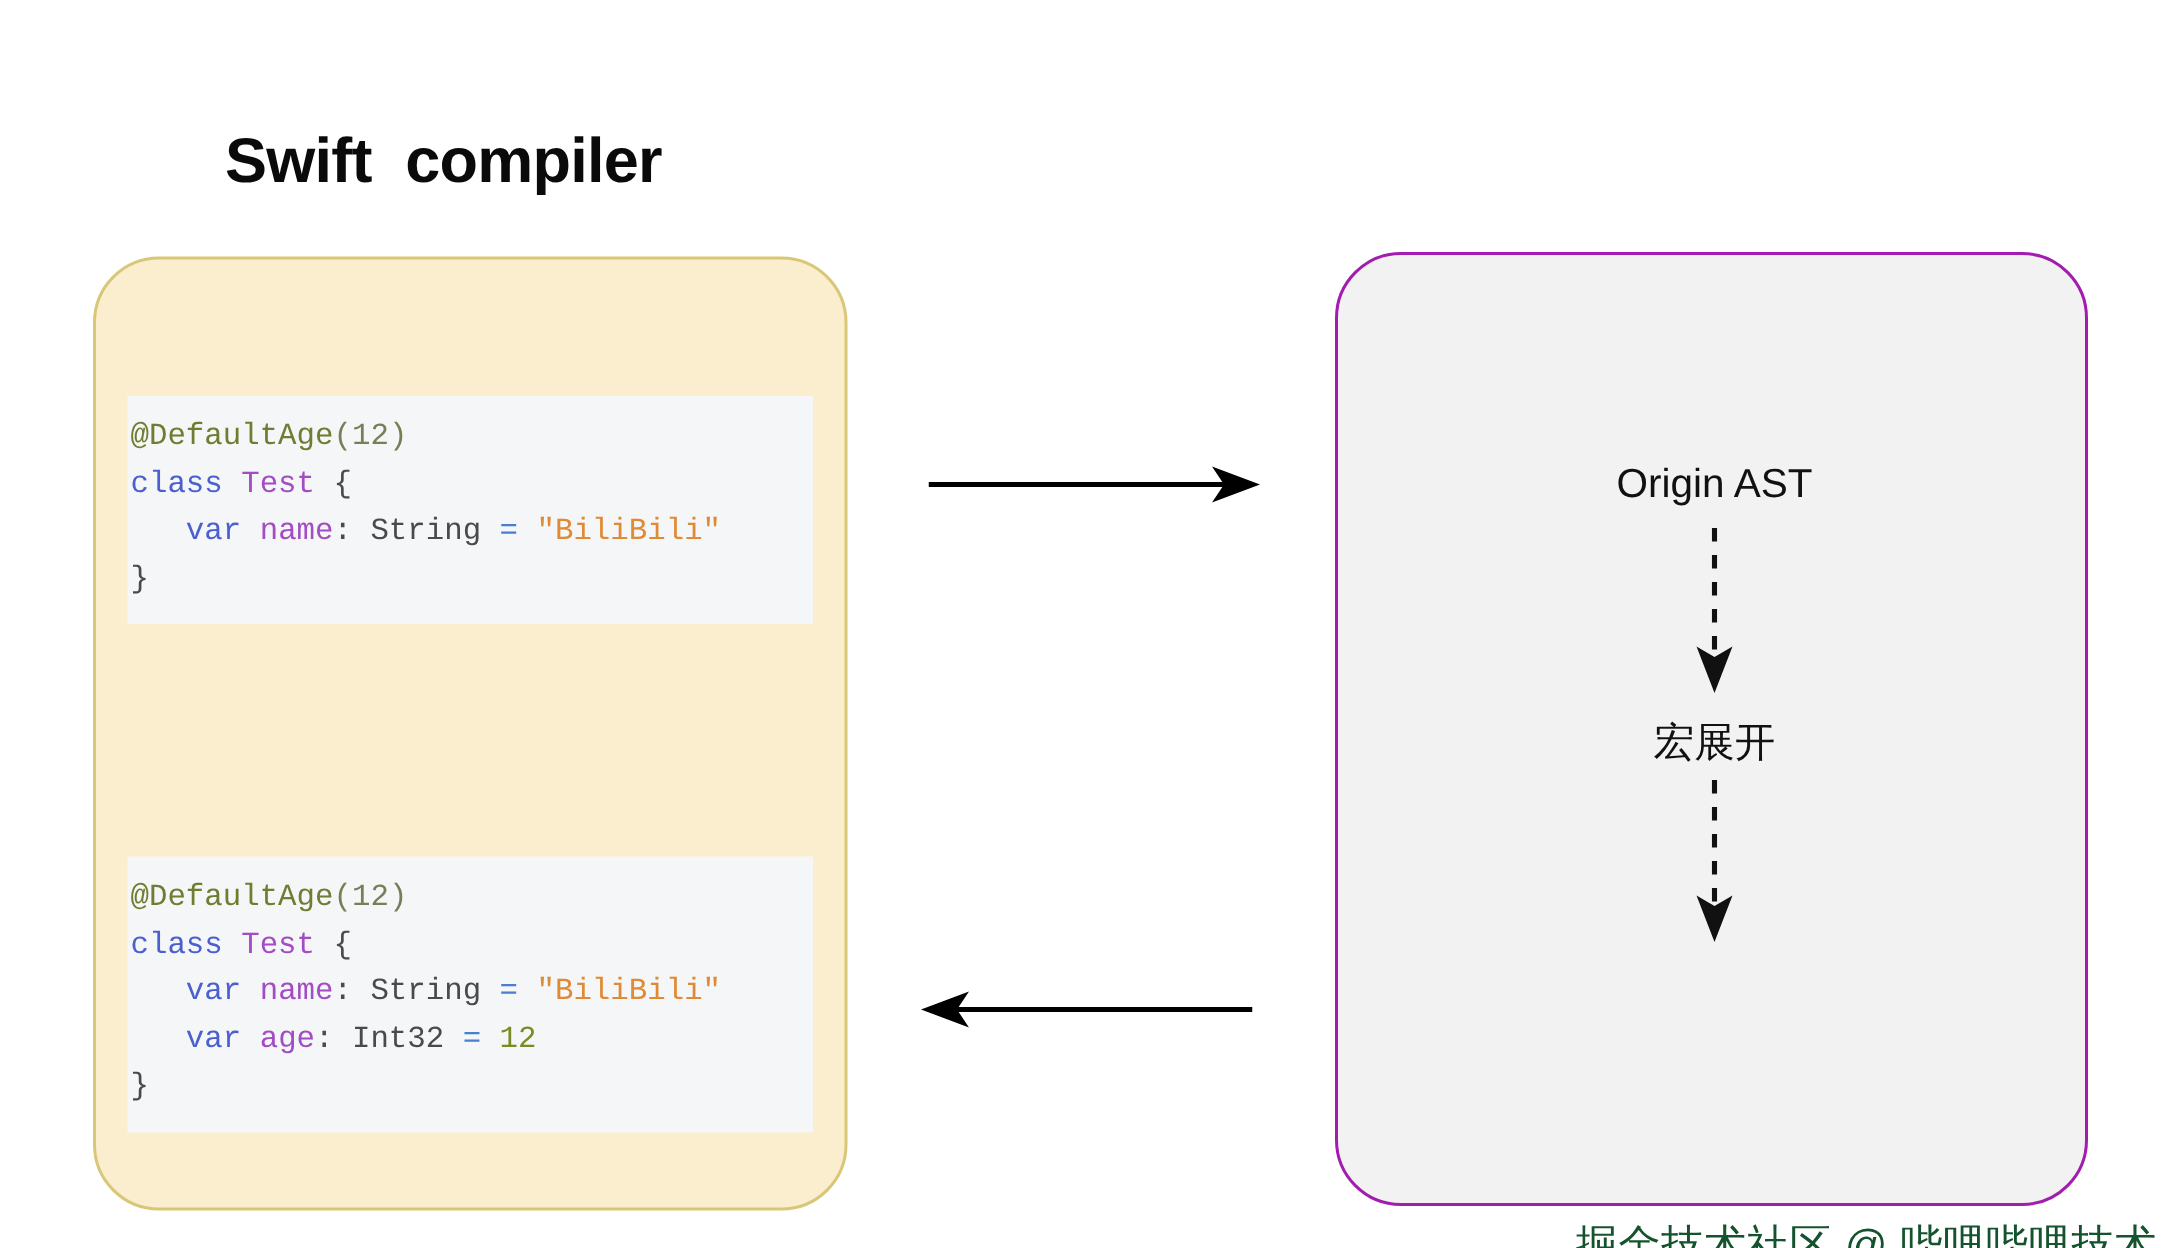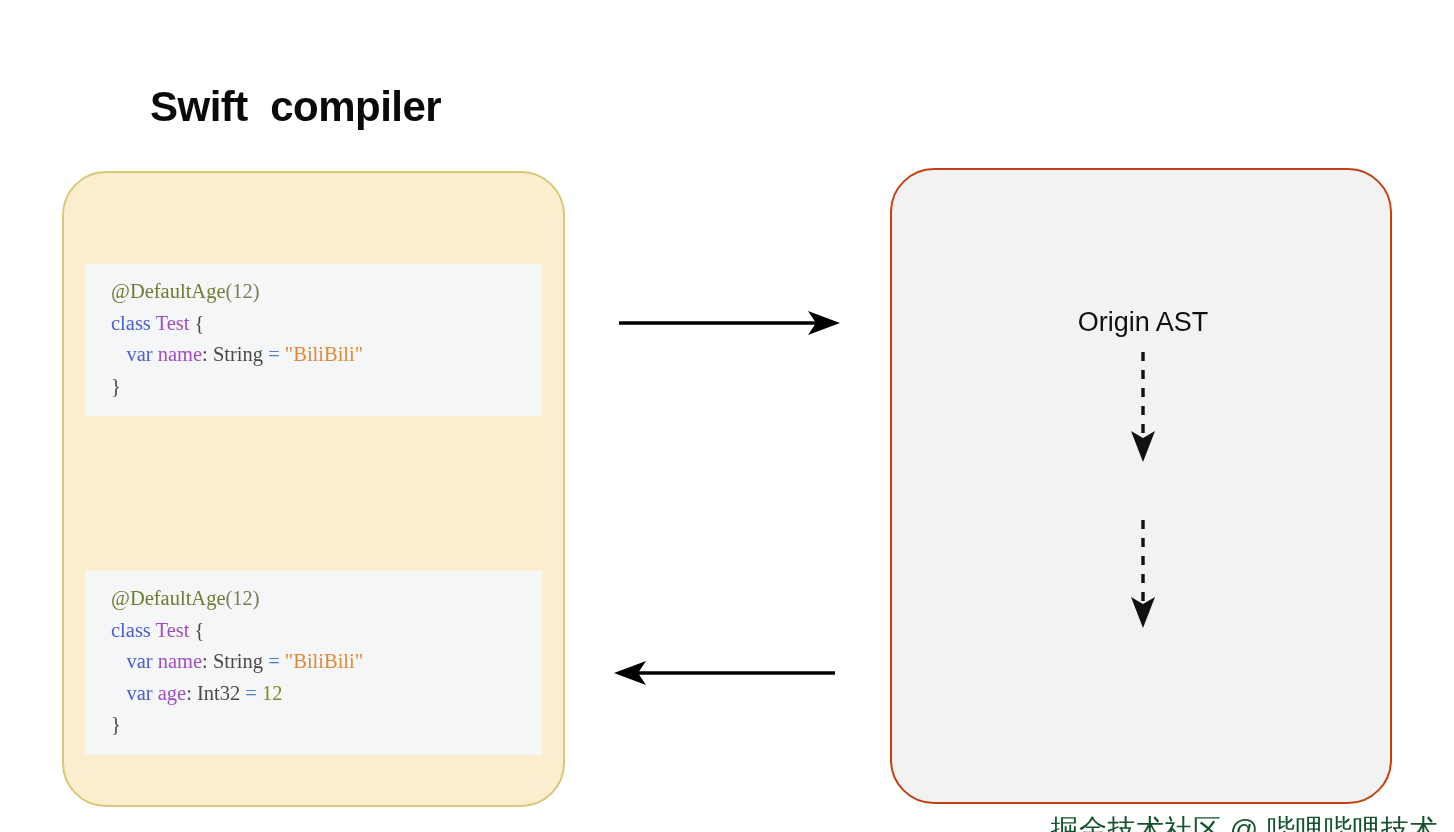--- a/index.html
+++ b/index.html
@@ -39,32 +39,32 @@
     width: 503px; height: 636px;
     background: #faeece;
     border: 2px solid #d9c778;
     border-radius: 44px;
   }
 
   #panel-plugin {
     left: 890px; top: 140px;
     width: 502px; height: 636px;
     background: #f2f2f2;
-    border: 2px solid #c2410c;
+    border: 2px solid #a21caf;
     border-radius: 44px;
   }
 
   
   .code-block {
     position: absolute;
     background: #f5f6f7;
-    font-family: Liberation Serif, serif;
+    font-family: Liberation Mono, monospace;
     font-size: 20.5px;
     line-height: 31.5px;
-    padding: 12px 14px 14px 26px;
+    padding: 12px 14px 14px 2px;
     white-space: pre;
   }
   #code-origin   { left: 21px; top: 91px;  width: 457px; }
   #code-expanded { left: 21px; top: 398px; width: 457px; }
 
   .code-line { display: block; height: 31.5px; }
 
   
   .t-attr   { color: #6e7d32; }
   .t-paren  { color: #767f55; }
@@ -128,20 +128,21 @@
 
     <div class="flow-label" id="node-origin-ast">Origin AST</div>
 
     <div class="v-arrow" id="vconn-1">
       <svg width="66" height="112" viewBox="0 0 66 112">
         <line x1="33" y1="0" x2="33" y2="88" stroke="#111" stroke-width="3.4" stroke-dasharray="9 9"></line>
         <path d="M33 110 L21 79 L33 86 L45 79 Z" fill="#111"></path>
       </svg>
     </div>
 
+    <div class="flow-label" id="node-macro">宏展开</div>
 
     <div class="v-arrow" id="vconn-2">
       <svg width="66" height="110" viewBox="0 0 66 110">
         <line x1="33" y1="0" x2="33" y2="86" stroke="#111" stroke-width="3.4" stroke-dasharray="9 9"></line>
         <path d="M33 108 L21 77 L33 84 L45 77 Z" fill="#111"></path>
       </svg>
     </div>
 
   </div>
 

